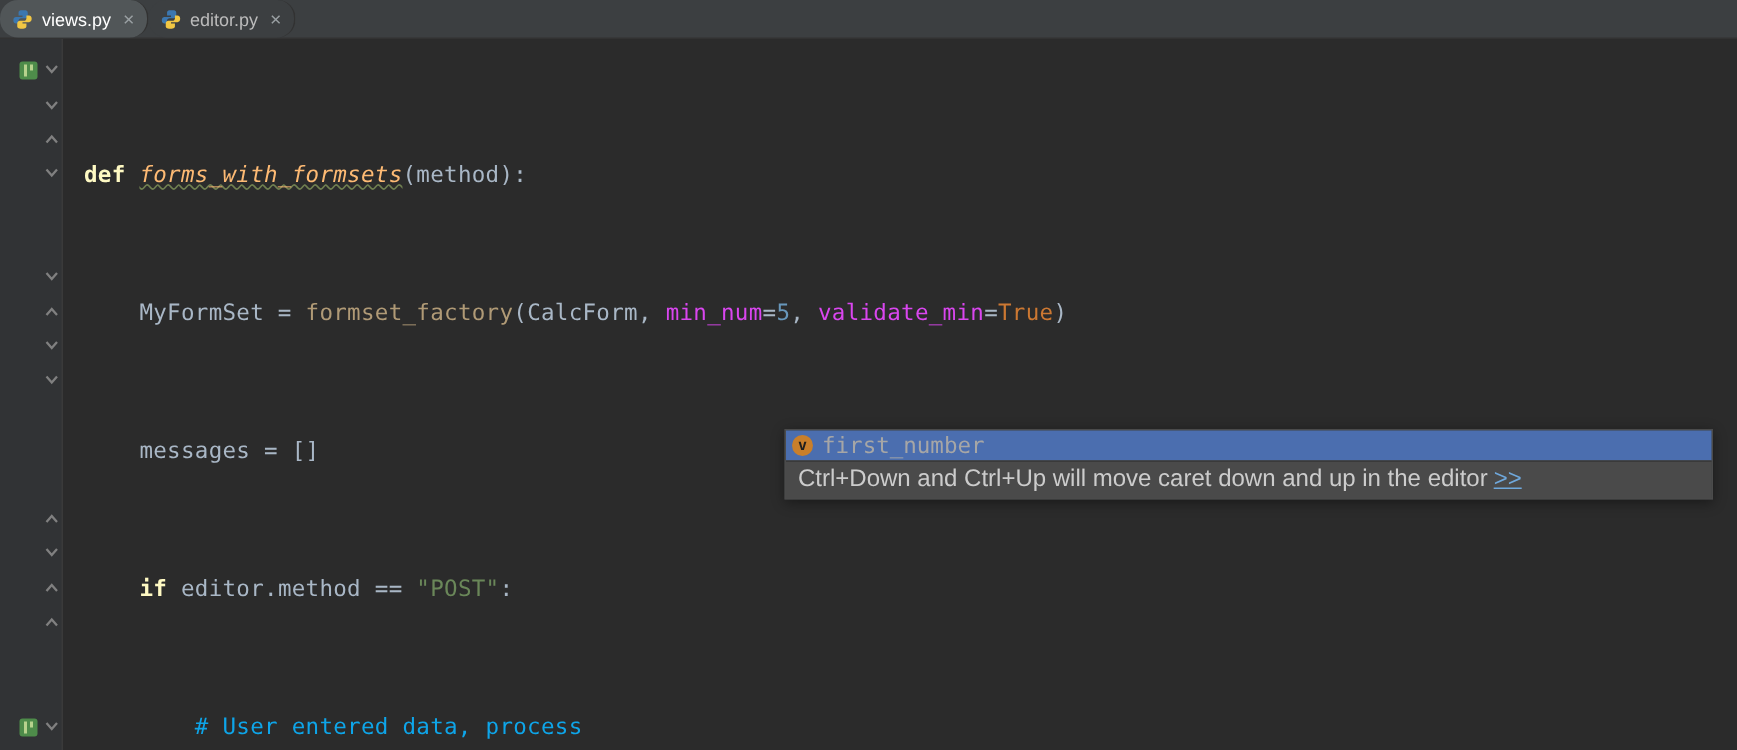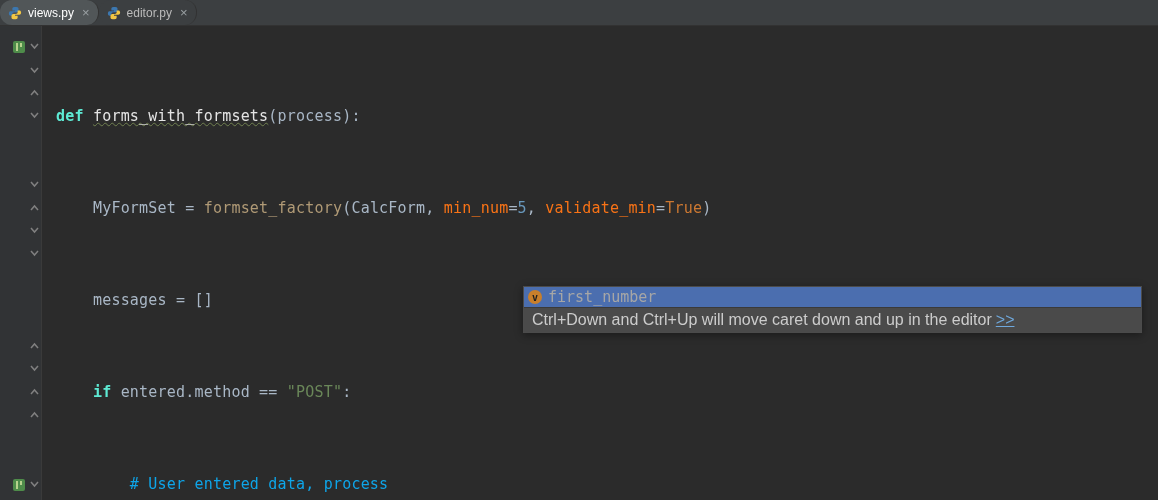--- a/index.html
+++ b/index.html
@@ -89,30 +89,30 @@
     line-height: 23px;
     letter-spacing: 0.2px;
     white-space: pre;
   }
   .code .line {
     height: 23px;
     position: relative;
   }
 
   
-  .kw   { color: #5eead4; font-weight: bold; }
+  .kw   { color: #fef9c3; font-weight: bold; }
   .kw2  { color: #cc7832; }
-  .def  { color: #e5e5e5; text-decoration: underline wavy #708050; text-decoration-thickness: 1px; }
+  .def  { color: #fdba74; text-decoration: underline wavy #708050; text-decoration-thickness: 1px; font-style: italic; }
   .id   { color: #a9b7c6; }
   .call { color: #b09a76; }
   .str  { color: #6a8759; }
   .num  { color: #6897bb; }
   .cmt  { color: #0ea5e9; }
   .pn   { color: #a9b7c6; }
-  .gk   { color: #f97316; }
+  .gk   { color: #d946ef; }
 
   
   .autocomplete {
     position: absolute;
     border: 1px solid #4b4b4b;
     background: #3c3f41;
     font-family: "Segoe UI", "Helvetica", sans-serif;
     box-shadow: 0 2px 8px rgba(0,0,0,.4);
     z-index: 50;
   }
@@ -270,27 +270,27 @@
     </span>
     <span class="fold-icon" style="top:454px">
       <svg width="9" height="9" viewBox="0 0 9 9">
           <path d="M1 2 L4.5 6 L8 2" stroke="#808080" stroke-width="1.5" fill="none"></path>
         </svg>
     </span>
   </div>
 
   <div class="code">
 
-    <div class="line"><span class="kw">def</span> <span class="def">forms_with_formsets</span><span class="pn">(</span><span class="id">process</span><span class="pn">):</span></div>
+    <div class="line"><span class="kw">def</span> <span class="def">forms_with_formsets</span><span class="pn">(</span><span class="id">method</span><span class="pn">):</span></div>
 
     <div class="line">    <span class="id">MyFormSet</span><span> = </span><span class="call">formset_factory</span><span>(</span><span class="id">CalcForm</span><span>, </span><span class="gk">min_num</span><span>=</span><span class="num">5</span><span>, </span><span class="gk">validate_min</span><span>=</span><span class="kw2">True</span><span>)</span></div>
 
     <div class="line">    <span class="id">messages</span><span> = []</span></div>
 
-    <div class="line">    <span class="kw">if</span><span> </span><span class="id">entered.method</span><span> == </span><span class="str">"POST"</span><span>:</span></div>
+    <div class="line">    <span class="kw">if</span><span> </span><span class="id">editor.method</span><span> == </span><span class="str">"POST"</span><span>:</span></div>
 
     <div class="line">        <span class="cmt"># User entered data, process</span></div>
 
     
 
     
 
     
 
     

